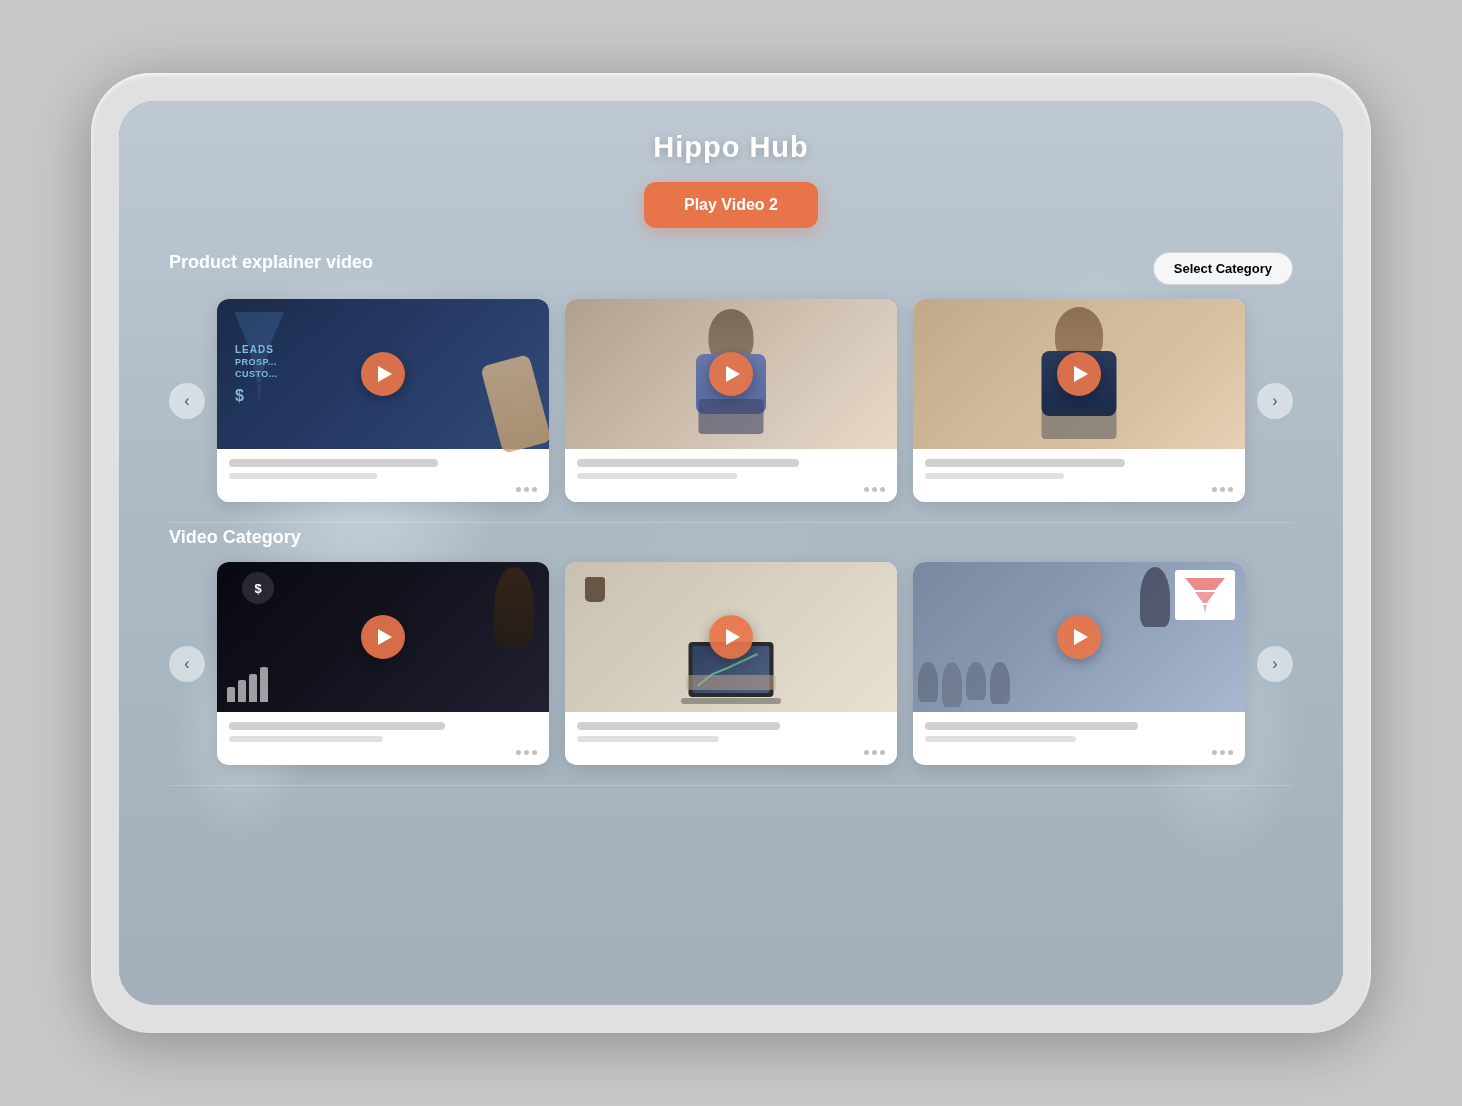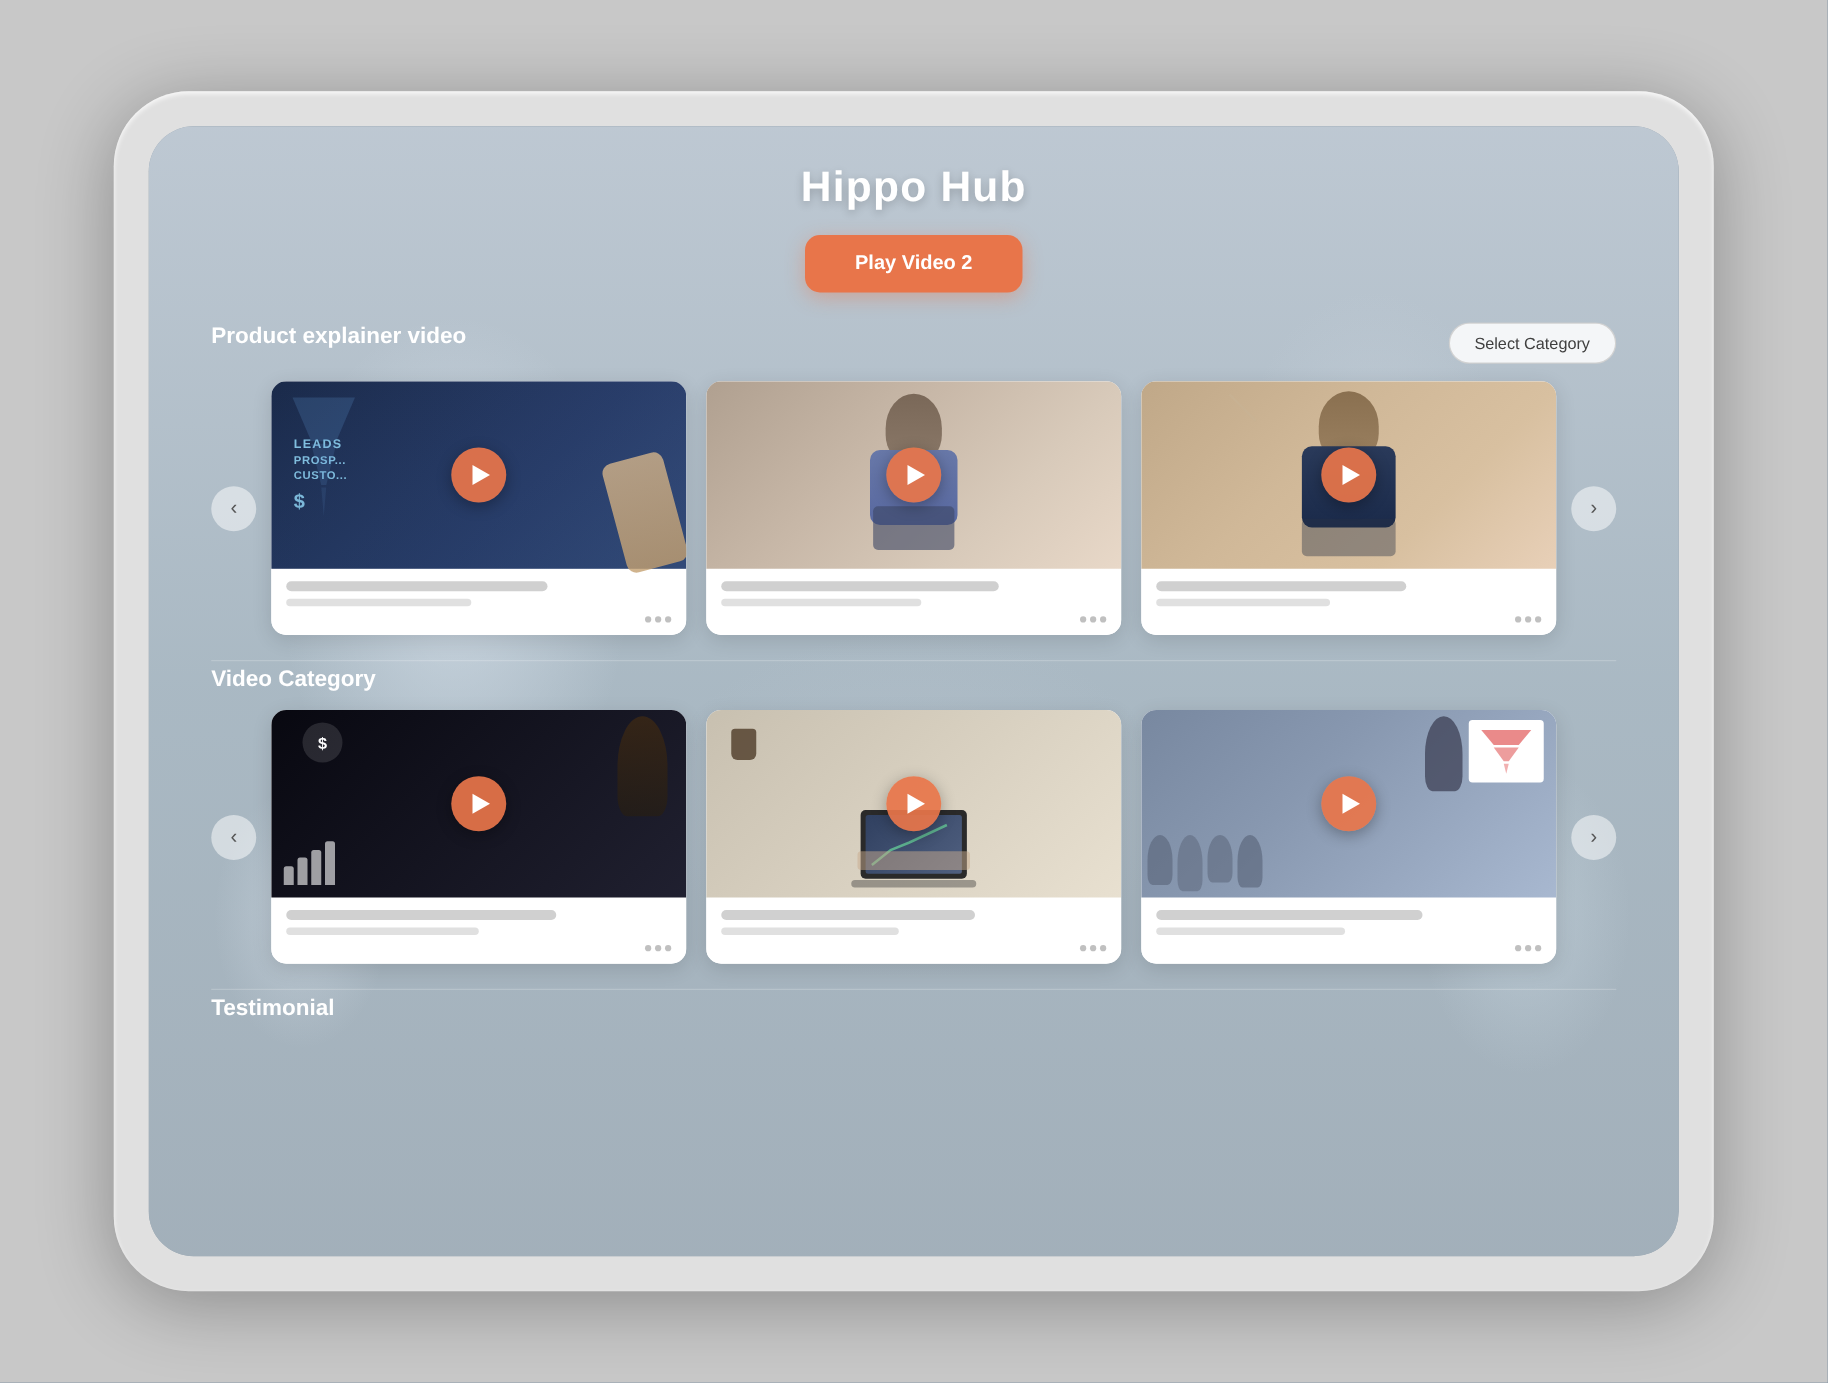--- a/index.html
+++ b/index.html
@@ -53,21 +53,21 @@
       height: 100%;
       overflow-y: auto;
     }
 
     .header {
       text-align: center;
       margin-bottom: 24px;
     }
 
     .main-title {
-      font-size: 34px;
+      font-size: 29px;
       font-weight: 800;
       color: #fff;
       text-shadow: 0 2px 8px rgba(0,0,0,0.2);
       letter-spacing: 1px;
       margin-bottom: 18px;
     }
 
     .play-video-btn {
       background: #e8754a;
       color: white;
@@ -95,22 +95,22 @@
       font-weight: 700;
       color: #fff;
     }
 
     .select-category-btn {
       background: rgba(255,255,255,0.85);
       border: 1.5px solid rgba(200,200,200,0.8);
       border-radius: 20px;
       padding: 8px 20px;
       font-size: 13px;
-      font-weight: 400;
-      color: #404040;
+      font-weight: 700;
+      color: #000000;
       cursor: pointer;
     }
 
     .carousel-wrapper {
       display: flex;
       align-items: center;
       gap: 12px;
     }
 
     .carousel-btn {
@@ -455,21 +455,16 @@
           </div>
 
           <button class="carousel-btn">
             <span>›</span>
           </button>
         </div>
       </div>
 
       <div class="divider-line"></div>
 
-      <div class="section">
-        <div class="section-header">
-          <span class="section-title">Testimonial</span>
-        </div>
-      </div>
 
     </div>
   </div>
 </div>
 
 </body></html>

